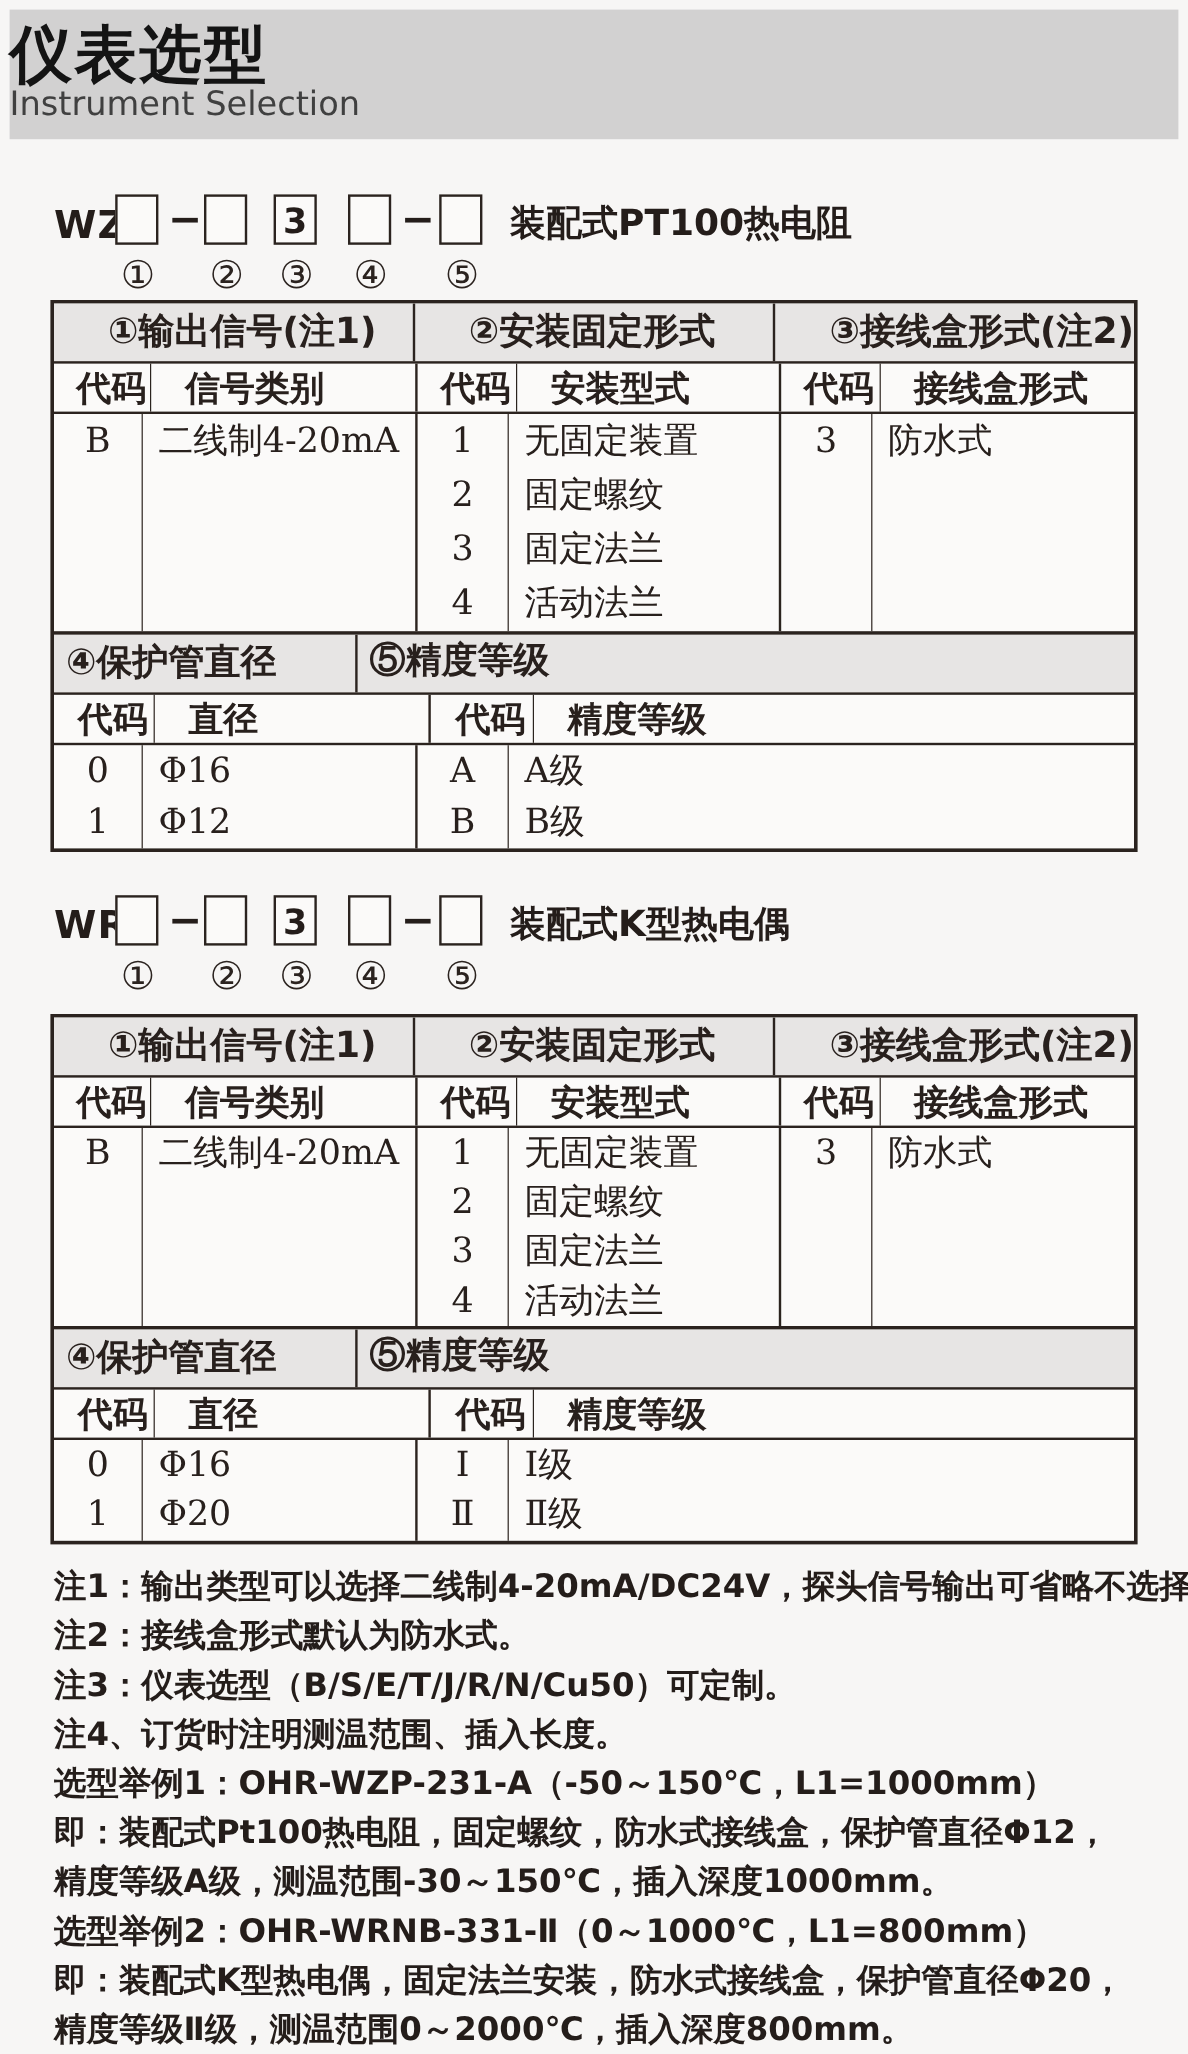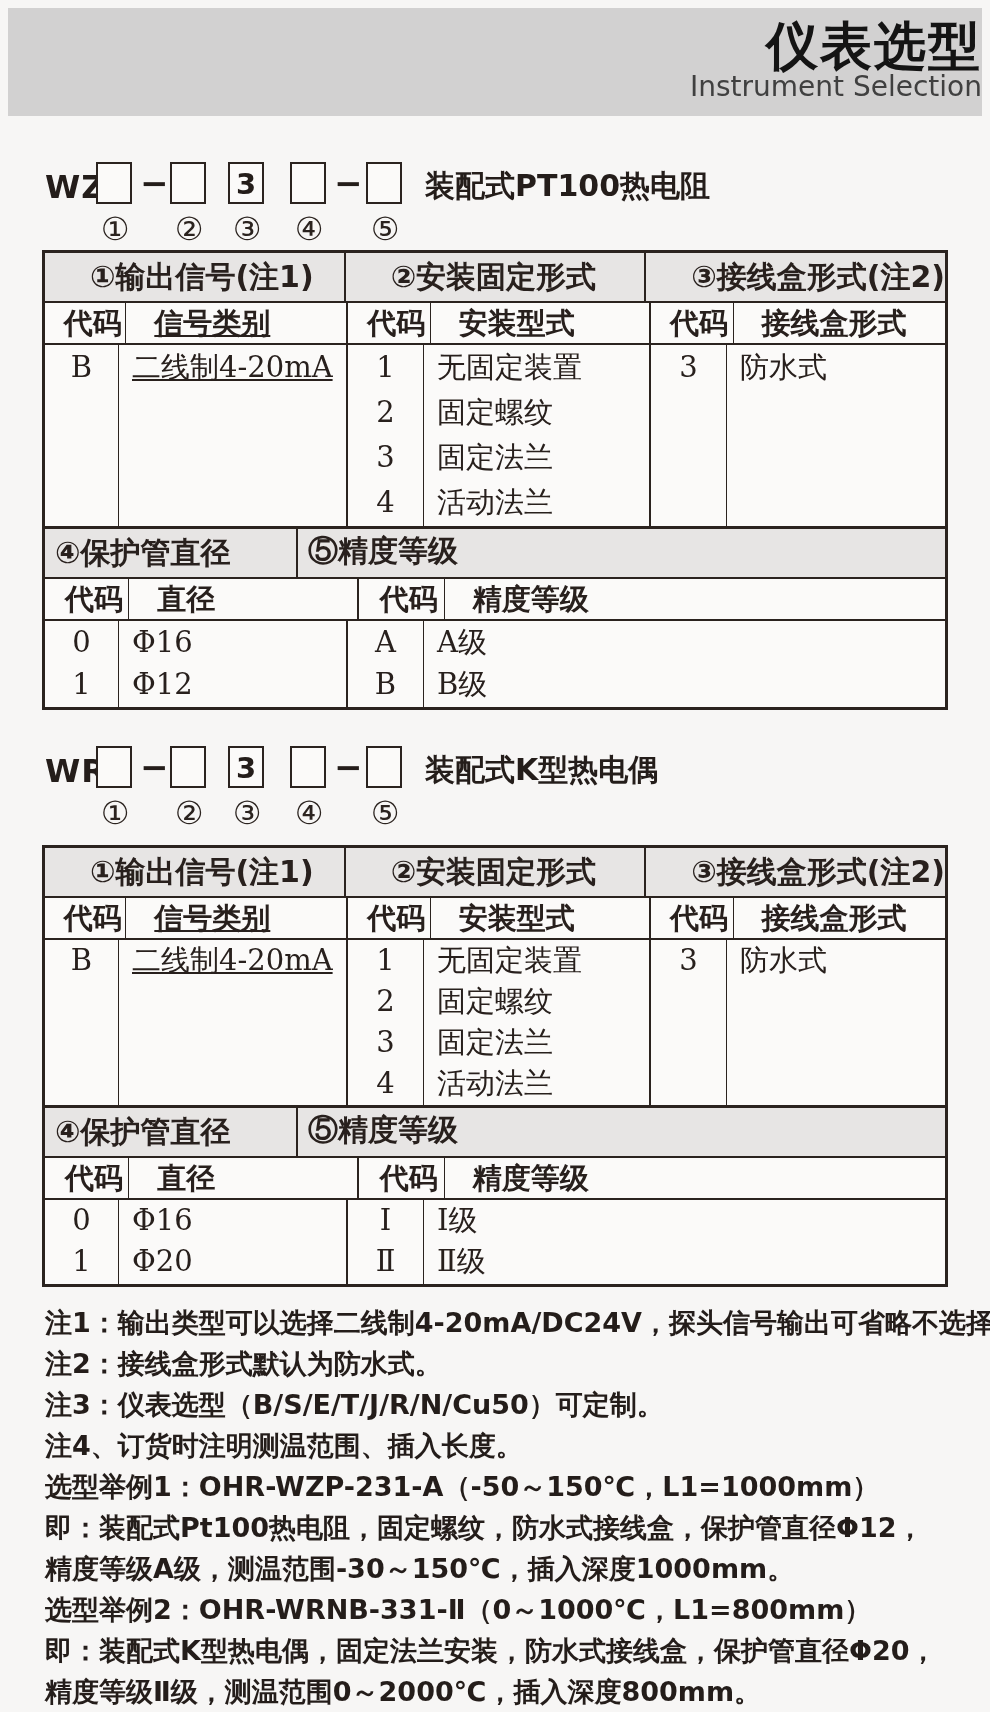--- a/index.html
+++ b/index.html
@@ -5,21 +5,21 @@
   html,body{margin:0;padding:0;}
   body{
     width:990px;height:1712px;overflow:hidden;position:relative;
     background:#f7f6f5;
     font-family:"DejaVu Sans",sans-serif;
     color:#28201d;
   }
   
   .title-band{
     margin:8px 8px 0 8px;height:108px;background:#d2d1d1;
-    text-align:right;
+    text-align:left;
   }
   .page-title{
     padding-top:10px;font-size:52px;font-weight:bold;color:#141414;
     letter-spacing:2px;line-height:56px;
   }
   .page-subtitle{
     font-size:28px;color:#404040;line-height:26px;
   }
   
   .model-line{position:relative;height:86px;}
@@ -74,21 +74,21 @@
   .t1 .bodyrow2 .line{line-height:42px;height:42px;}
   .t2 .bodyrow2 .line{line-height:41px;height:41px;}
   .code-cell{text-align:center;}
   .value-cell{padding-left:13px;}
   .subhead .code-cell{text-align:center;}
   .subhead .value-cell{padding-left:13px;}
   
   .wband{width:302px;border-right:2px solid #2b231f;margin-left:35px;}
   .wband:last-child{width:300px;border-right:none;border-radius:20px;}
   .wc1{width:74px;border-right:1px solid #2b231f;}
-  .wv1{width:229px;border-right:2px solid #2b231f;text-decoration:underline;}
+  .wv1{width:229px;border-right:2px solid #2b231f;}
   .wc2{width:76px;border-right:1px solid #2b231f;}
   .wv2{width:227px;border-right:2px solid #2b231f;}
   .wc3{width:76px;border-right:1px solid #2b231f;}
   .wv3{width:218px;}
   .wband-b1{width:253px;border-right:2px solid #2b231f;}
   .wband-b2{width:596px;font-family:Liberation Mono, monospace;}
   .wv1b{width:229px;border-right:2px solid #2b231f;}
   .wv2b{width:519px;}
   
   .gap-model1{margin-top:46px;}

